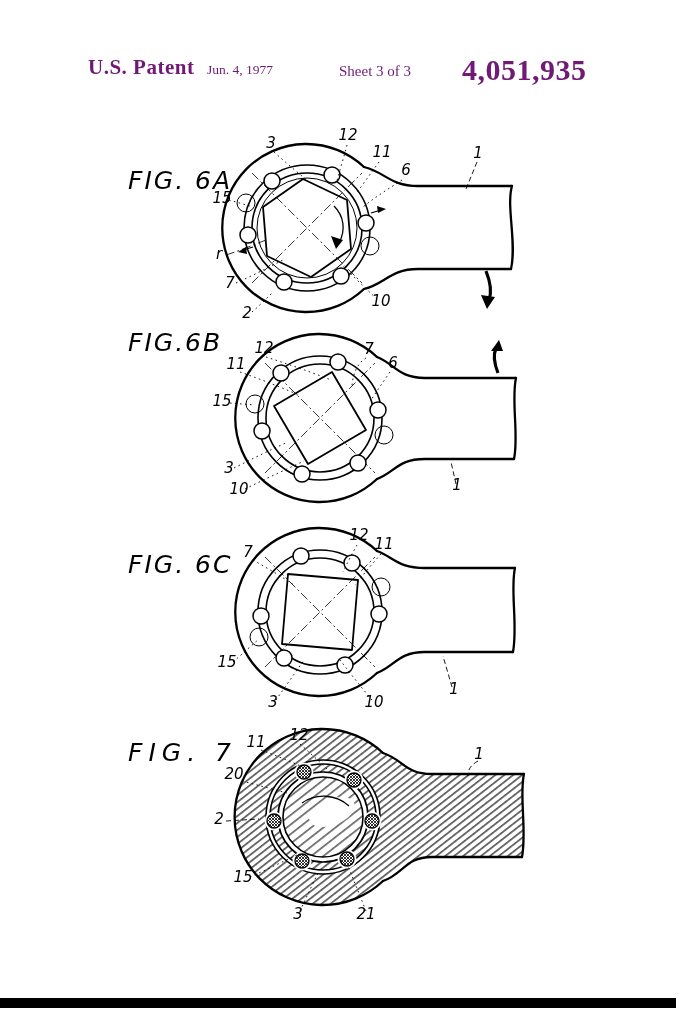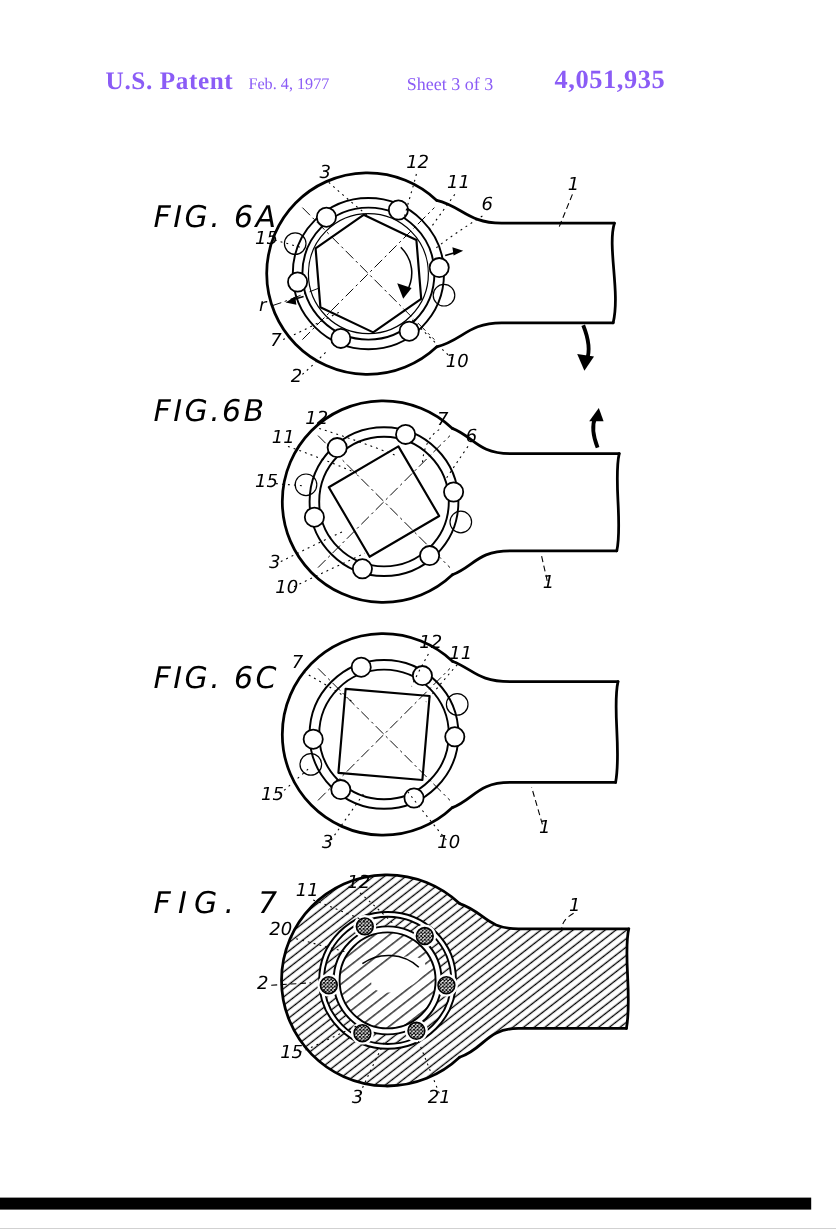--- a/index.html
+++ b/index.html
@@ -1,22 +1,22 @@
 <!DOCTYPE html>
 <html><head>
 <meta charset="utf-8">
 <style>
   html,body{margin:0;padding:0;background:#888;}
   .page{position:relative;width:697px;height:1024px;background:#ffffff;margin:0 auto;overflow:hidden;
-        font-family:"Liberation Serif",serif;color:#8b5cf6;}
+        font-family:"Liberation Serif",serif;color:#701a75;}
   .hdr{position:absolute;white-space:nowrap;}
   .hdr-title{left:88px;top:55px;font-size:21px;font-weight:bold;letter-spacing:.5px;}
   .hdr-date{left:207px;top:62px;font-size:13.5px;}
   .hdr-sheet{left:339px;top:63px;font-size:15px;}
-  .hdr-patnum{left:462px;top:53px;font-size:22px;font-weight:600;letter-spacing:.5px;}
+  .hdr-patnum{left:462px;top:53px;font-size:30px;font-weight:600;letter-spacing:.5px;}
   svg.canvas{position:absolute;left:0;top:0;}
   .outline{fill:none;stroke:#000;stroke-width:2.3;stroke-linecap:round;}
   .ring{fill:none;stroke:#000;stroke-width:1.6;}
   .thin{stroke-width:1;}
   .ball{fill:#fff;stroke:#000;stroke-width:1.5;}
   .bore{fill:none;stroke:#000;stroke-width:1.8;stroke-linejoin:round;}
   .leader{fill:none;stroke:#000;stroke-width:.9;stroke-dasharray:1.6 3.4;}
   .ldash{fill:none;stroke:#000;stroke-width:.9;stroke-dasharray:5 3;}
   .cline{fill:none;stroke:#000;stroke-width:.8;stroke-dasharray:9 3 2 3;}
   .arrowbold{fill:none;stroke:#000;stroke-width:3.2;}
@@ -26,21 +26,21 @@
   .figlabel{font:italic 25px "DejaVu Sans",sans-serif;letter-spacing:2px;fill:#000;}
   .figlabel7{letter-spacing:6px;}
   .scanbar{position:absolute;left:0;top:998px;width:676px;height:10px;background:#000;}
 </style>
 </head>
 <body>
 
 <div class="page">
 
   <div class="hdr hdr-title">U.S. Patent</div>
-  <div class="hdr hdr-date">Feb. 4, 1977</div>
+  <div class="hdr hdr-date">Jun. 4, 1977</div>
   <div class="hdr hdr-sheet">Sheet 3 of 3</div>
   <div class="hdr hdr-patnum">4,051,935</div>
 
   <svg class="canvas" width="697" height="1024" viewBox="0 0 697 1024" xmlns="http://www.w3.org/2000/svg">
     <defs>
       <pattern id="hatch7" width="5.5" height="5.5" patternUnits="userSpaceOnUse" patternTransform="rotate(-38)">
         <rect width="5.5" height="5.5" fill="#fff"></rect>
         <line x1="0" y1="2.7" x2="5.5" y2="2.7" stroke="#000" stroke-width="1.1"></line>
       </pattern>
       <pattern id="hatchLight" width="7.5" height="7.5" patternUnits="userSpaceOnUse" patternTransform="rotate(-38)">

